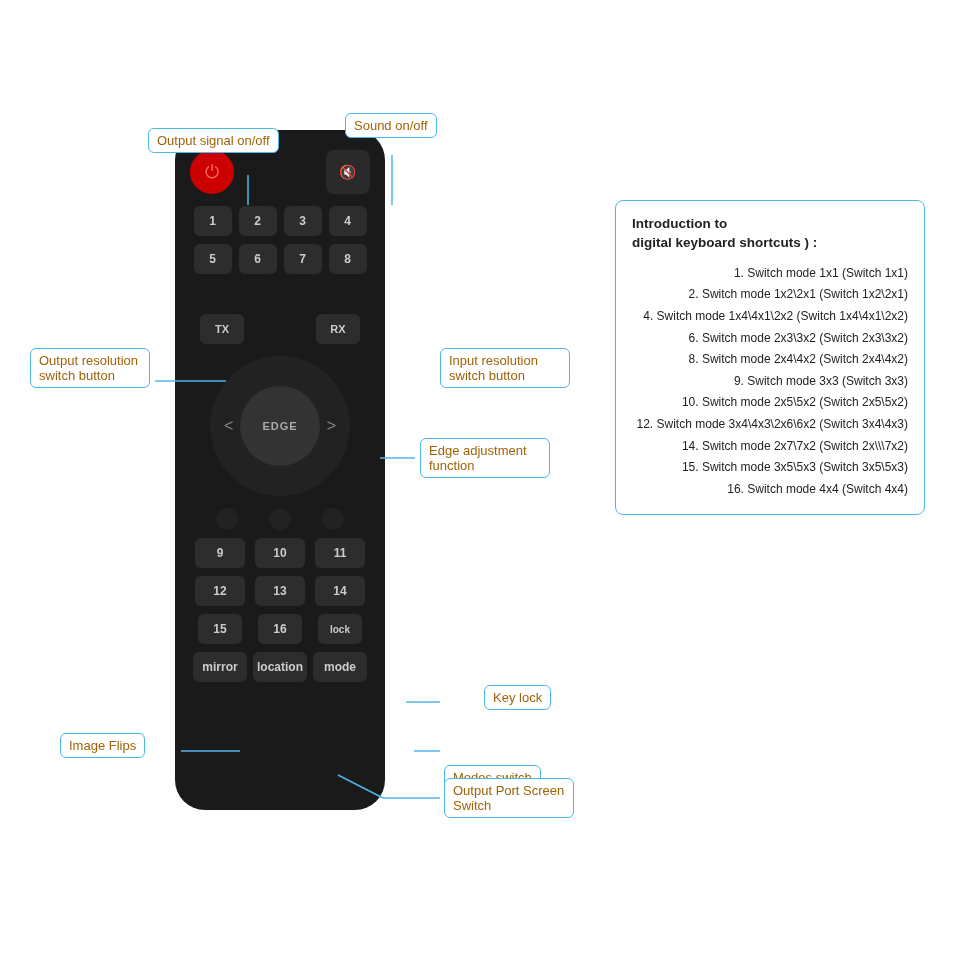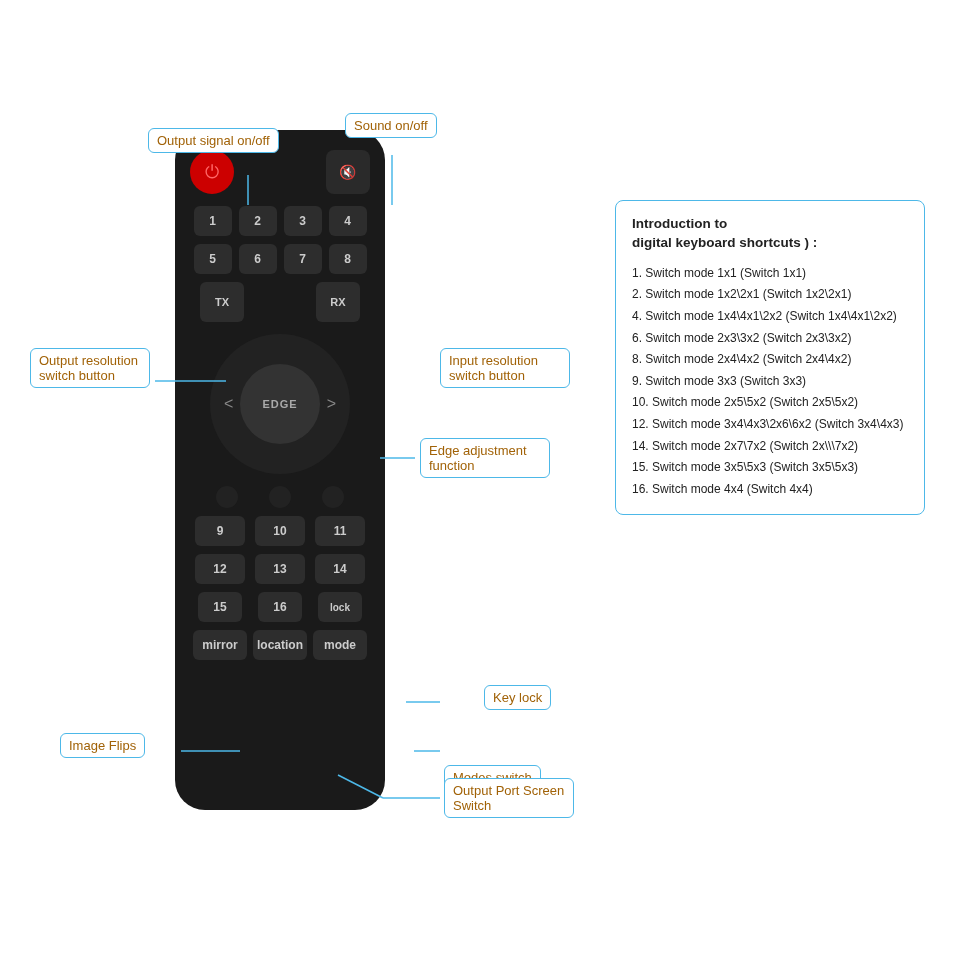--- a/index.html
+++ b/index.html
@@ -91,29 +91,30 @@
     .tx-rx-row {
       width: 100%;
       display: flex;
       justify-content: space-between;
       align-items: center;
       padding: 0 10px;
     }
 
     .tx-btn, .rx-btn {
       width: 44px;
-      height: 40px;
+      height: 30px;
       background: #2d2d2d;
       border-radius: 6px;
       display: flex;
       align-items: center;
       justify-content: center;
       color: #ccc;
       font-size: 11px;
       font-weight: bold;
+      margin-top: 32px;
     }
 
     .edge-circle {
       width: 140px;
       height: 140px;
       background: #222;
       border-radius: 50%;
       display: flex;
       align-items: center;
       justify-content: center;
@@ -262,20 +263,21 @@
       font-weight: bold;
       color: #222;
       margin-bottom: 10px;
       line-height: 1.4;
     }
 
     .info-list {
       font-size: 12px;
       color: #222;
       line-height: 1.8;
+      text-align: right;
     }
 
     
     .svg-overlay {
       position: absolute;
       top: 0;
       left: 0;
       width: 960px;
       height: 960px;
       pointer-events: none;

